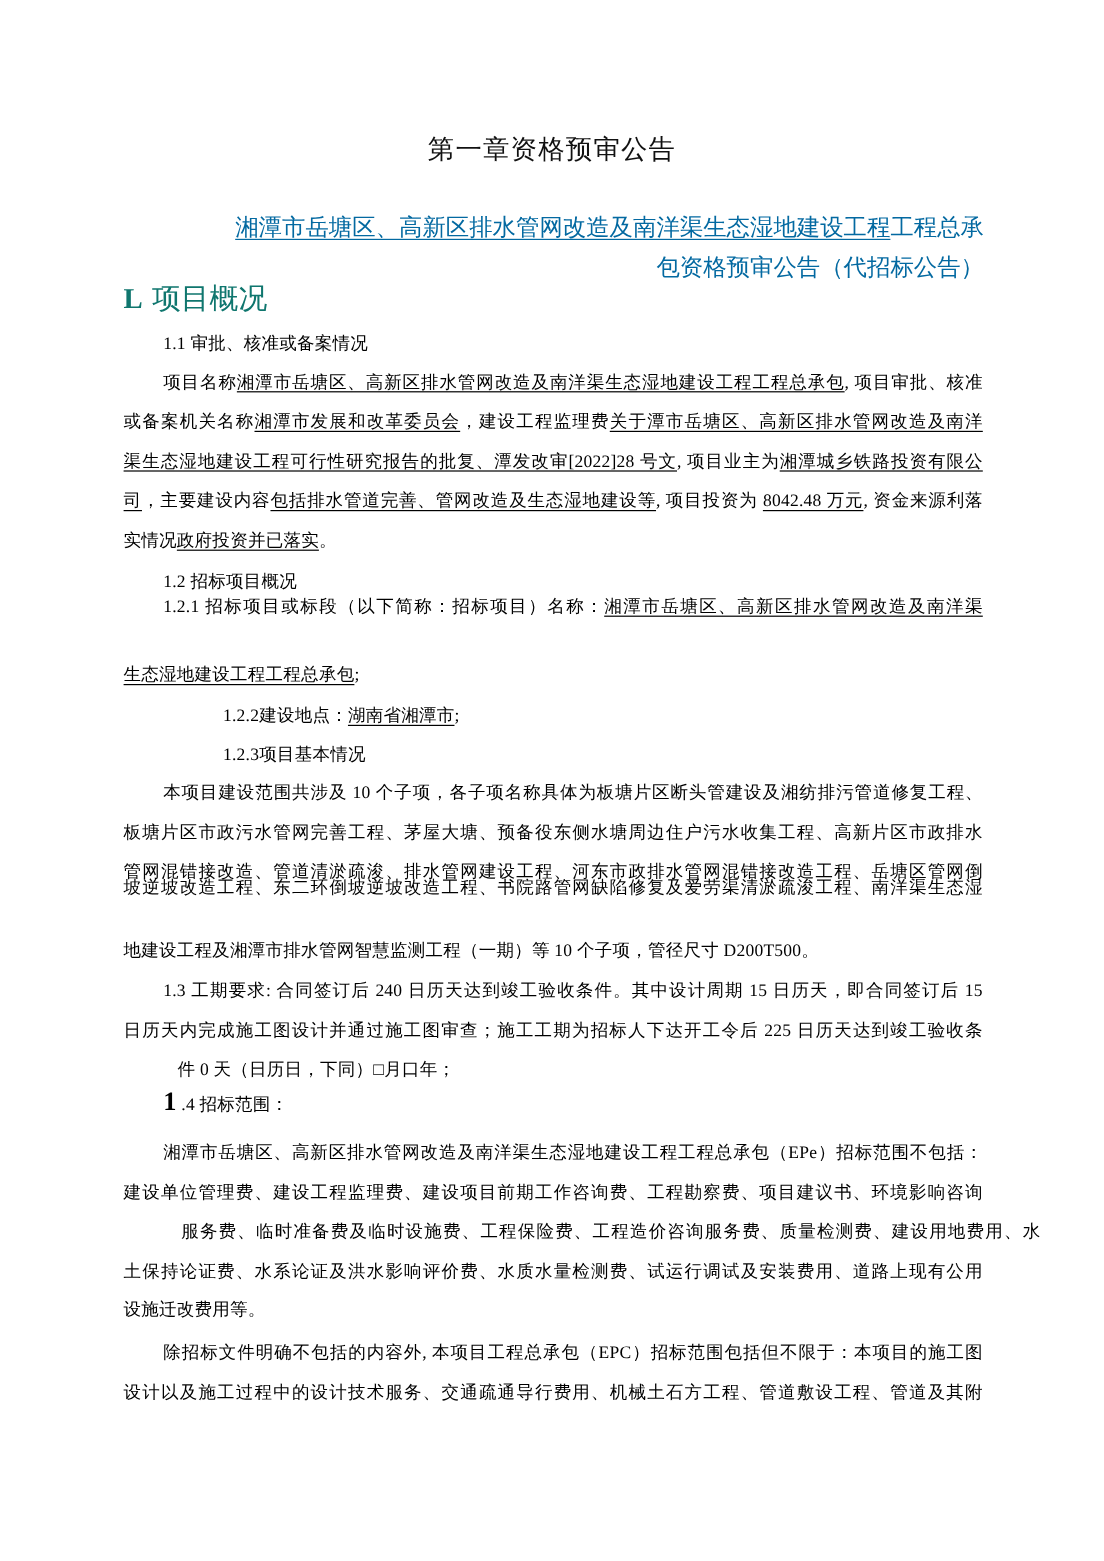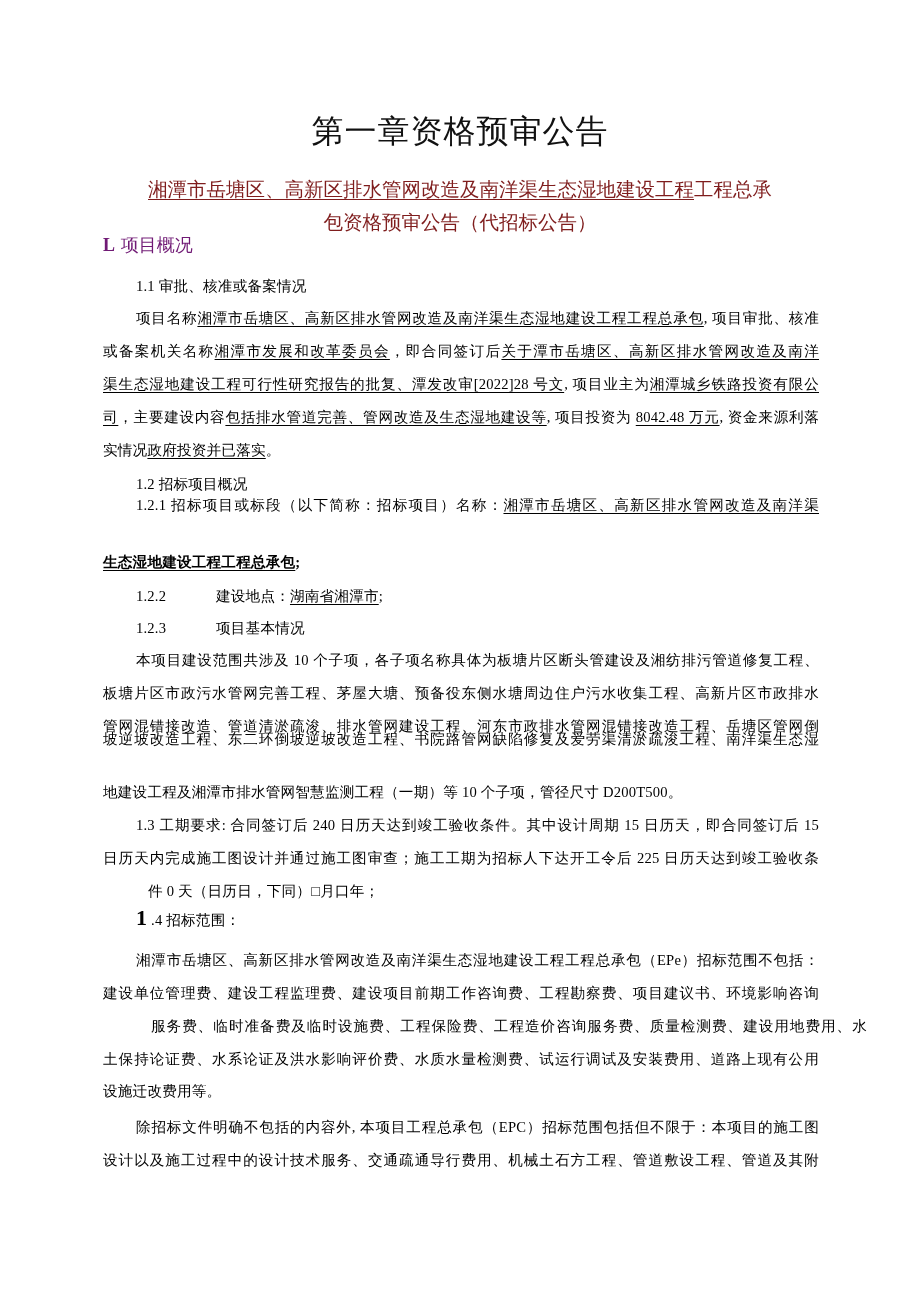--- a/index.html
+++ b/index.html
@@ -1,59 +1,59 @@
 <!DOCTYPE html>
 <html><head>
 <meta charset="utf-8">
 <style>
   html, body { margin: 0; padding: 0; background: #ffffff; }
   body { width: 920px; height: 1301px; position: relative; overflow: hidden; color: #111; font-family: "DejaVu Serif", "Liberation Serif", serif; }
   .page { position: absolute; left: 0; top: 0; width: 920px; height: 1301px; }
-  .chapter-title { position: absolute; left: 0; width: 920px; top: 110px; text-align: center; font-family: "DejaVu Sans", "Liberation Sans", sans-serif; font-size: 32px; letter-spacing: 1px; color: #111; }
-  .subtitle { position: absolute; left: 100px; width: 720px; text-align: center; font-family: "DejaVu Sans", "Liberation Sans", sans-serif; font-size: 19.5px; line-height: 34px; color: #7f1d1d; }
+  .chapter-title { position: absolute; left: 0; width: 920px; top: 110px; text-align: center; font-family: "DejaVu Sans", "Liberation Sans", sans-serif; font-size: 22px; letter-spacing: 1px; color: #111; }
+  .subtitle { position: absolute; left: 100px; width: 720px; text-align: right; font-family: "DejaVu Sans", "Liberation Sans", sans-serif; font-size: 19.5px; line-height: 34px; color: #0369a1; }
   .subtitle.l1 { top: 173px; }
   .subtitle.l2 { top: 206px; }
   .u { text-decoration: underline; text-underline-offset: 3px; }
-  .section-head { position: absolute; left: 103px; top: 233px; font-size: 18px; font-family: "DejaVu Sans", "Liberation Sans", sans-serif; color: #701a75; }
+  .section-head { position: absolute; left: 103px; top: 233px; font-size: 24px; font-family: "DejaVu Sans", "Liberation Sans", sans-serif; color: #0f766e; }
   .section-head .num { font-family: "Liberation Serif", serif; font-weight: bold; }
   .line { position: absolute; left: 103px; width: 716px; font-family: "Liberation Serif", "DejaVu Serif", serif; font-size: 14.6px; white-space: nowrap; color: #000000; letter-spacing: 0.2px; }
   .line.justify { text-align: justify; text-align-last: justify; }
   .ind { padding-left: 33px; }
-  .tab { display: inline-block; }
+  .tab { display: inline-block; text-align: right; }
   .big1 { font-size: 22px; font-weight: bold; }
 </style>
 </head>
 <body>
 
 <div class="page">
 
   <div class="chapter-title">第一章资格预审公告</div>
 
   <div class="subtitle l1"><span class="u">湘潭市岳塘区、高新区排水管网改造及南洋渠生态湿地建设工程</span><span>工程总承</span></div>
   <div class="subtitle l2">包资格预审公告（代招标公告）</div>
 
   <div class="section-head"><span class="num">L</span> <span>项目概况</span></div>
 
   <div class="line ind" style="top:277px;">1.1  审批、核准或备案情况</div>
 
   <div class="line justify ind" style="top:309px;width:683px;"><span>项目名称</span><span class="u">湘潭市岳塘区、高新区排水管网改造及南洋渠生态湿地建设工程工程总承包</span><span>, 项目审批、核准</span></div>
 
-  <div class="line justify" style="top:342px;"><span>或备案机关名称</span><span class="u">湘潭市发展和改革委员会</span><span>，即合同签订后</span><span class="u">关于潭市岳塘区、高新区排水管网改造及南洋</span></div>
+  <div class="line justify" style="top:342px;"><span>或备案机关名称</span><span class="u">湘潭市发展和改革委员会</span><span>，建设工程监理费</span><span class="u">关于潭市岳塘区、高新区排水管网改造及南洋</span></div>
 
   <div class="line justify" style="top:375px;"><span class="u">渠生态湿地建设工程可行性研究报告的批复、潭发改审[2022]28 号文</span><span>, 项目业主为</span><span class="u">湘潭城乡铁路投资有限公</span></div>
 
   <div class="line justify" style="top:408px;"><span class="u">司</span><span>，主要建设内容</span><span class="u">包括排水管道完善、管网改造及生态湿地建设等</span><span>, 项目投资为 </span><span class="u">8042.48 万元</span><span>, 资金来源利落</span></div>
 
   <div class="line" style="top:441px;"><span>实情况</span><span class="u">政府投资并已落实</span><span>。</span></div>
 
   <div class="line ind" style="top:475px;">1.2  招标项目概况</div>
 
   <div class="line justify ind" style="top:496px;width:683px;"><span>1.2.1  招标项目或标段（以下简称：招标项目）名称：</span><span class="u">湘潭市岳塘区、高新区排水管网改造及南洋渠</span></div>
 
-  <div class="line" style="top:553px;font-weight:bold;"><span class="u">生态湿地建设工程工程总承包</span><span>;</span></div>
+  <div class="line" style="top:553px;"><span class="u">生态湿地建设工程工程总承包</span><span>;</span></div>
 
   <div class="line ind" style="top:587px;"><span class="tab" style="width:80px;">1.2.2</span><span>建设地点：</span><span class="u">湖南省湘潭市</span><span>;</span></div>
 
   <div class="line ind" style="top:619px;"><span class="tab" style="width:80px;">1.2.3</span><span>项目基本情况</span></div>
 
   <div class="line justify ind" style="top:651px;width:683px;">本项目建设范围共涉及 10 个子项，各子项名称具体为板塘片区断头管建设及湘纺排污管道修复工程、</div>
   <div class="line justify" style="top:684px;">板塘片区市政污水管网完善工程、茅屋大塘、预备役东侧水塘周边住户污水收集工程、高新片区市政排水</div>
   <div class="line justify" style="top:717px;">管网混错接改造、管道清淤疏浚、排水管网建设工程、河东市政排水管网混错接改造工程、岳塘区管网倒</div>
   <div class="line justify" style="top:730px;">坡逆坡改造工程、东二环倒坡逆坡改造工程、书院路管网缺陷修复及爱劳渠清淤疏浚工程、南洋渠生态湿</div>
   <div class="line" style="top:783px;">地建设工程及湘潭市排水管网智慧监测工程（一期）等 10 个子项，管径尺寸 D200T500。</div>

